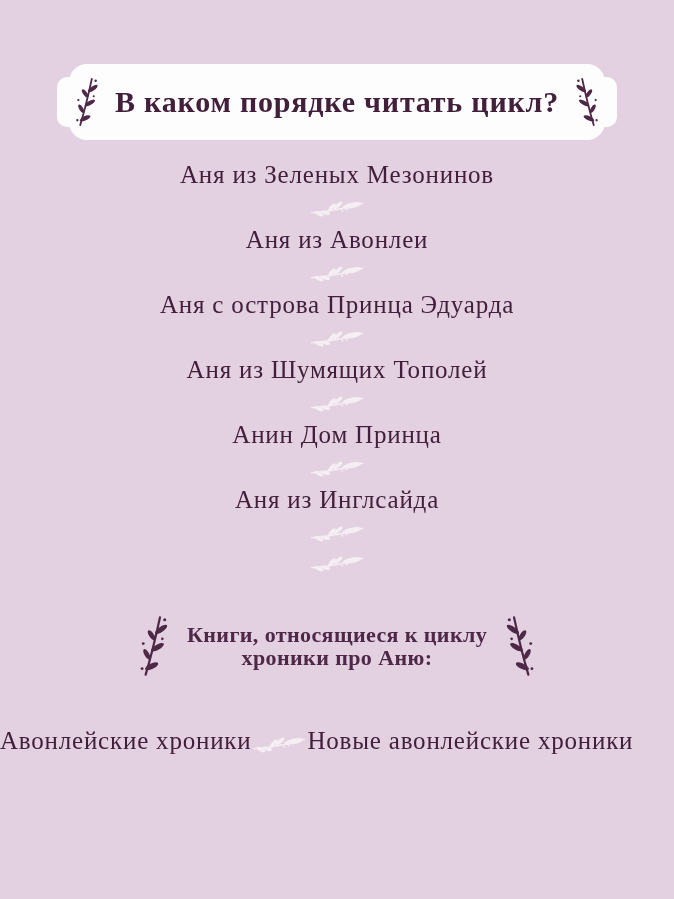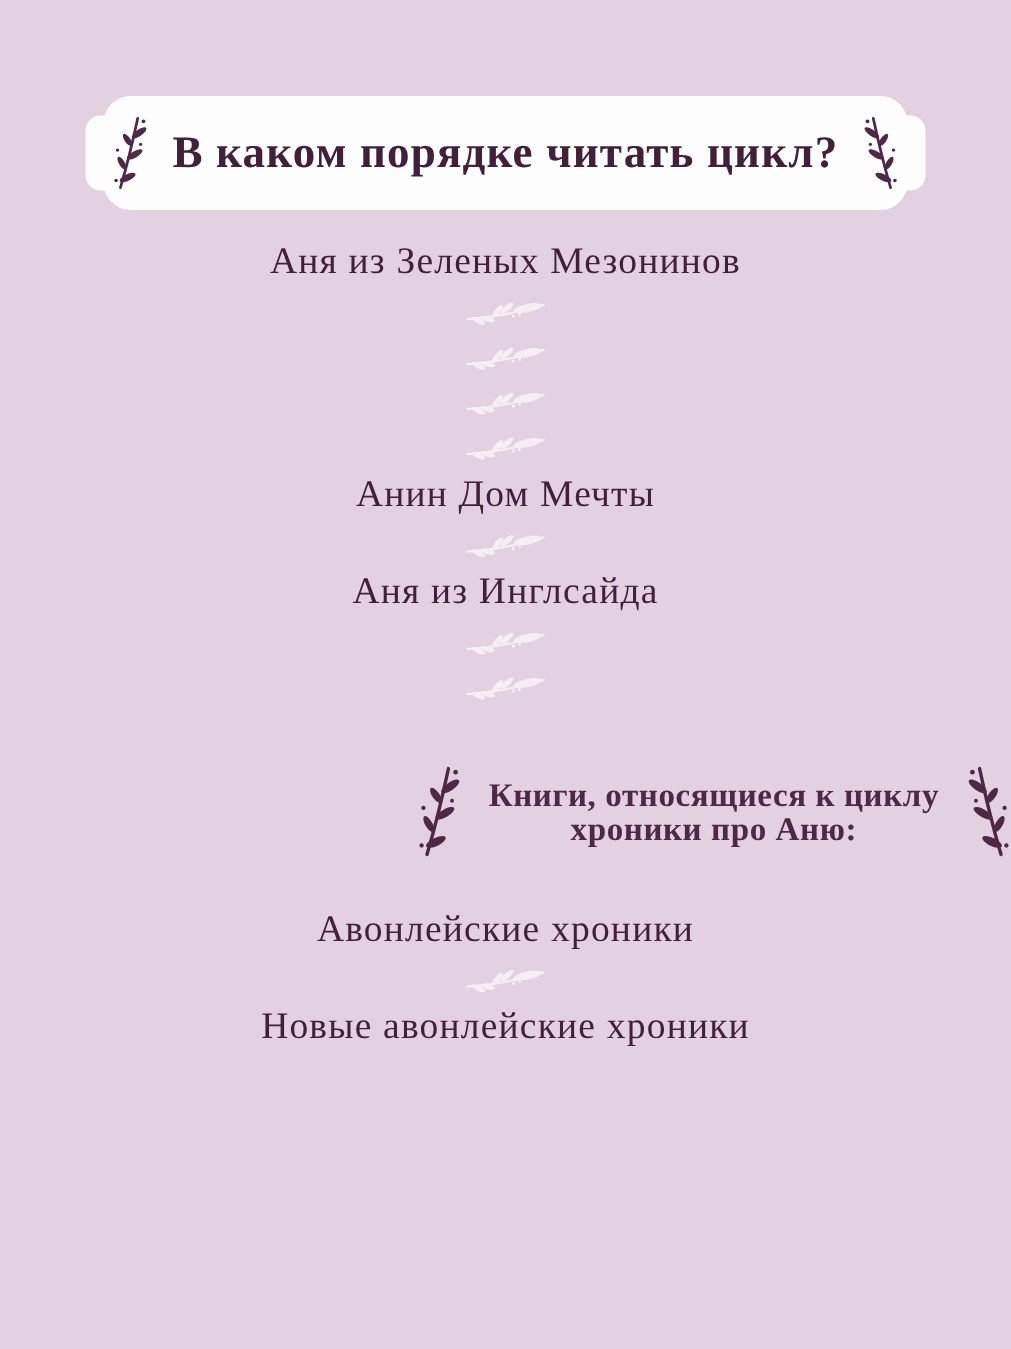--- a/index.html
+++ b/index.html
@@ -31,27 +31,27 @@
   .branch.flip{transform:scaleX(-1);}
 
   
   .book-list{display:flex;flex-direction:column;align-items:center;margin-top:17px;}
   .book{font-size:25px;line-height:35px;letter-spacing:.8px;color:var(--ink);
     white-space:nowrap;}
   .sprig{height:30px;display:flex;align-items:center;justify-content:center;}
   .sprig svg{width:56px;height:19px;color:var(--sprig);opacity:.92;}
 
   
-  .related-heading{display:flex;align-items:center;justify-content:flex-end;
+  .related-heading{display:flex;align-items:center;justify-content:center;
     gap:18px;margin-top:38px;}
   .heading-text{text-align:center;color:var(--heading-ink);font-weight:bold;
     font-size:22px;line-height:23px;letter-spacing:.4px;white-space:nowrap;}
   .branch.big{width:30px;height:62px;}
 
-  .related-list{display:flex;flex-direction:column;align-items:center;margin-top:30px;}
+  .related-list{display:flex;flex-direction:row;align-items:flex-end;margin-top:46px;}
 </style>
 </head>
 <body>
 
 <svg class="hidden-defs" aria-hidden="true">
   <defs>
     <g id="branch-shape">
       <path d="M17 2 C 14 16, 11 30, 5 50" stroke="currentColor" stroke-width="1.9" fill="none" stroke-linecap="round"></path>
       <ellipse transform="rotate(-35 18 12)" cx="18" cy="12" rx="6" ry="2.2" fill="currentColor"></ellipse>
       <ellipse transform="rotate(55 10 17)" cx="10" cy="17" rx="5" ry="2" fill="currentColor"></ellipse>
@@ -90,36 +90,39 @@
   </div>
 </header>
 
 <main class="book-list">
   <div class="book">Аня из Зеленых Мезонинов</div>
   <div class="sprig">
       <svg viewBox="0 0 52 18">
         <use href="#sprig-shape"></use>
       </svg>
     </div>
+  <div class="book">Аня из Авонлеи</div>
   <div class="sprig">
       <svg viewBox="0 0 52 18">
         <use href="#sprig-shape"></use>
       </svg>
     </div>
+  <div class="book">Аня с острова Принца Эдуарда</div>
   <div class="sprig">
       <svg viewBox="0 0 52 18">
         <use href="#sprig-shape"></use>
       </svg>
     </div>
+  <div class="book">Аня из Шумящих Тополей</div>
   <div class="sprig">
       <svg viewBox="0 0 52 18">
         <use href="#sprig-shape"></use>
       </svg>
     </div>
-  <div class="book">Анин Дом Мечты</div>
+  <div class="book">Анин Дом Принца</div>
   <div class="sprig">
       <svg viewBox="0 0 52 18">
         <use href="#sprig-shape"></use>
       </svg>
     </div>
   <div class="book">Аня из Инглсайда</div>
   <div class="sprig">
       <svg viewBox="0 0 52 18">
         <use href="#sprig-shape"></use>
       </svg>

